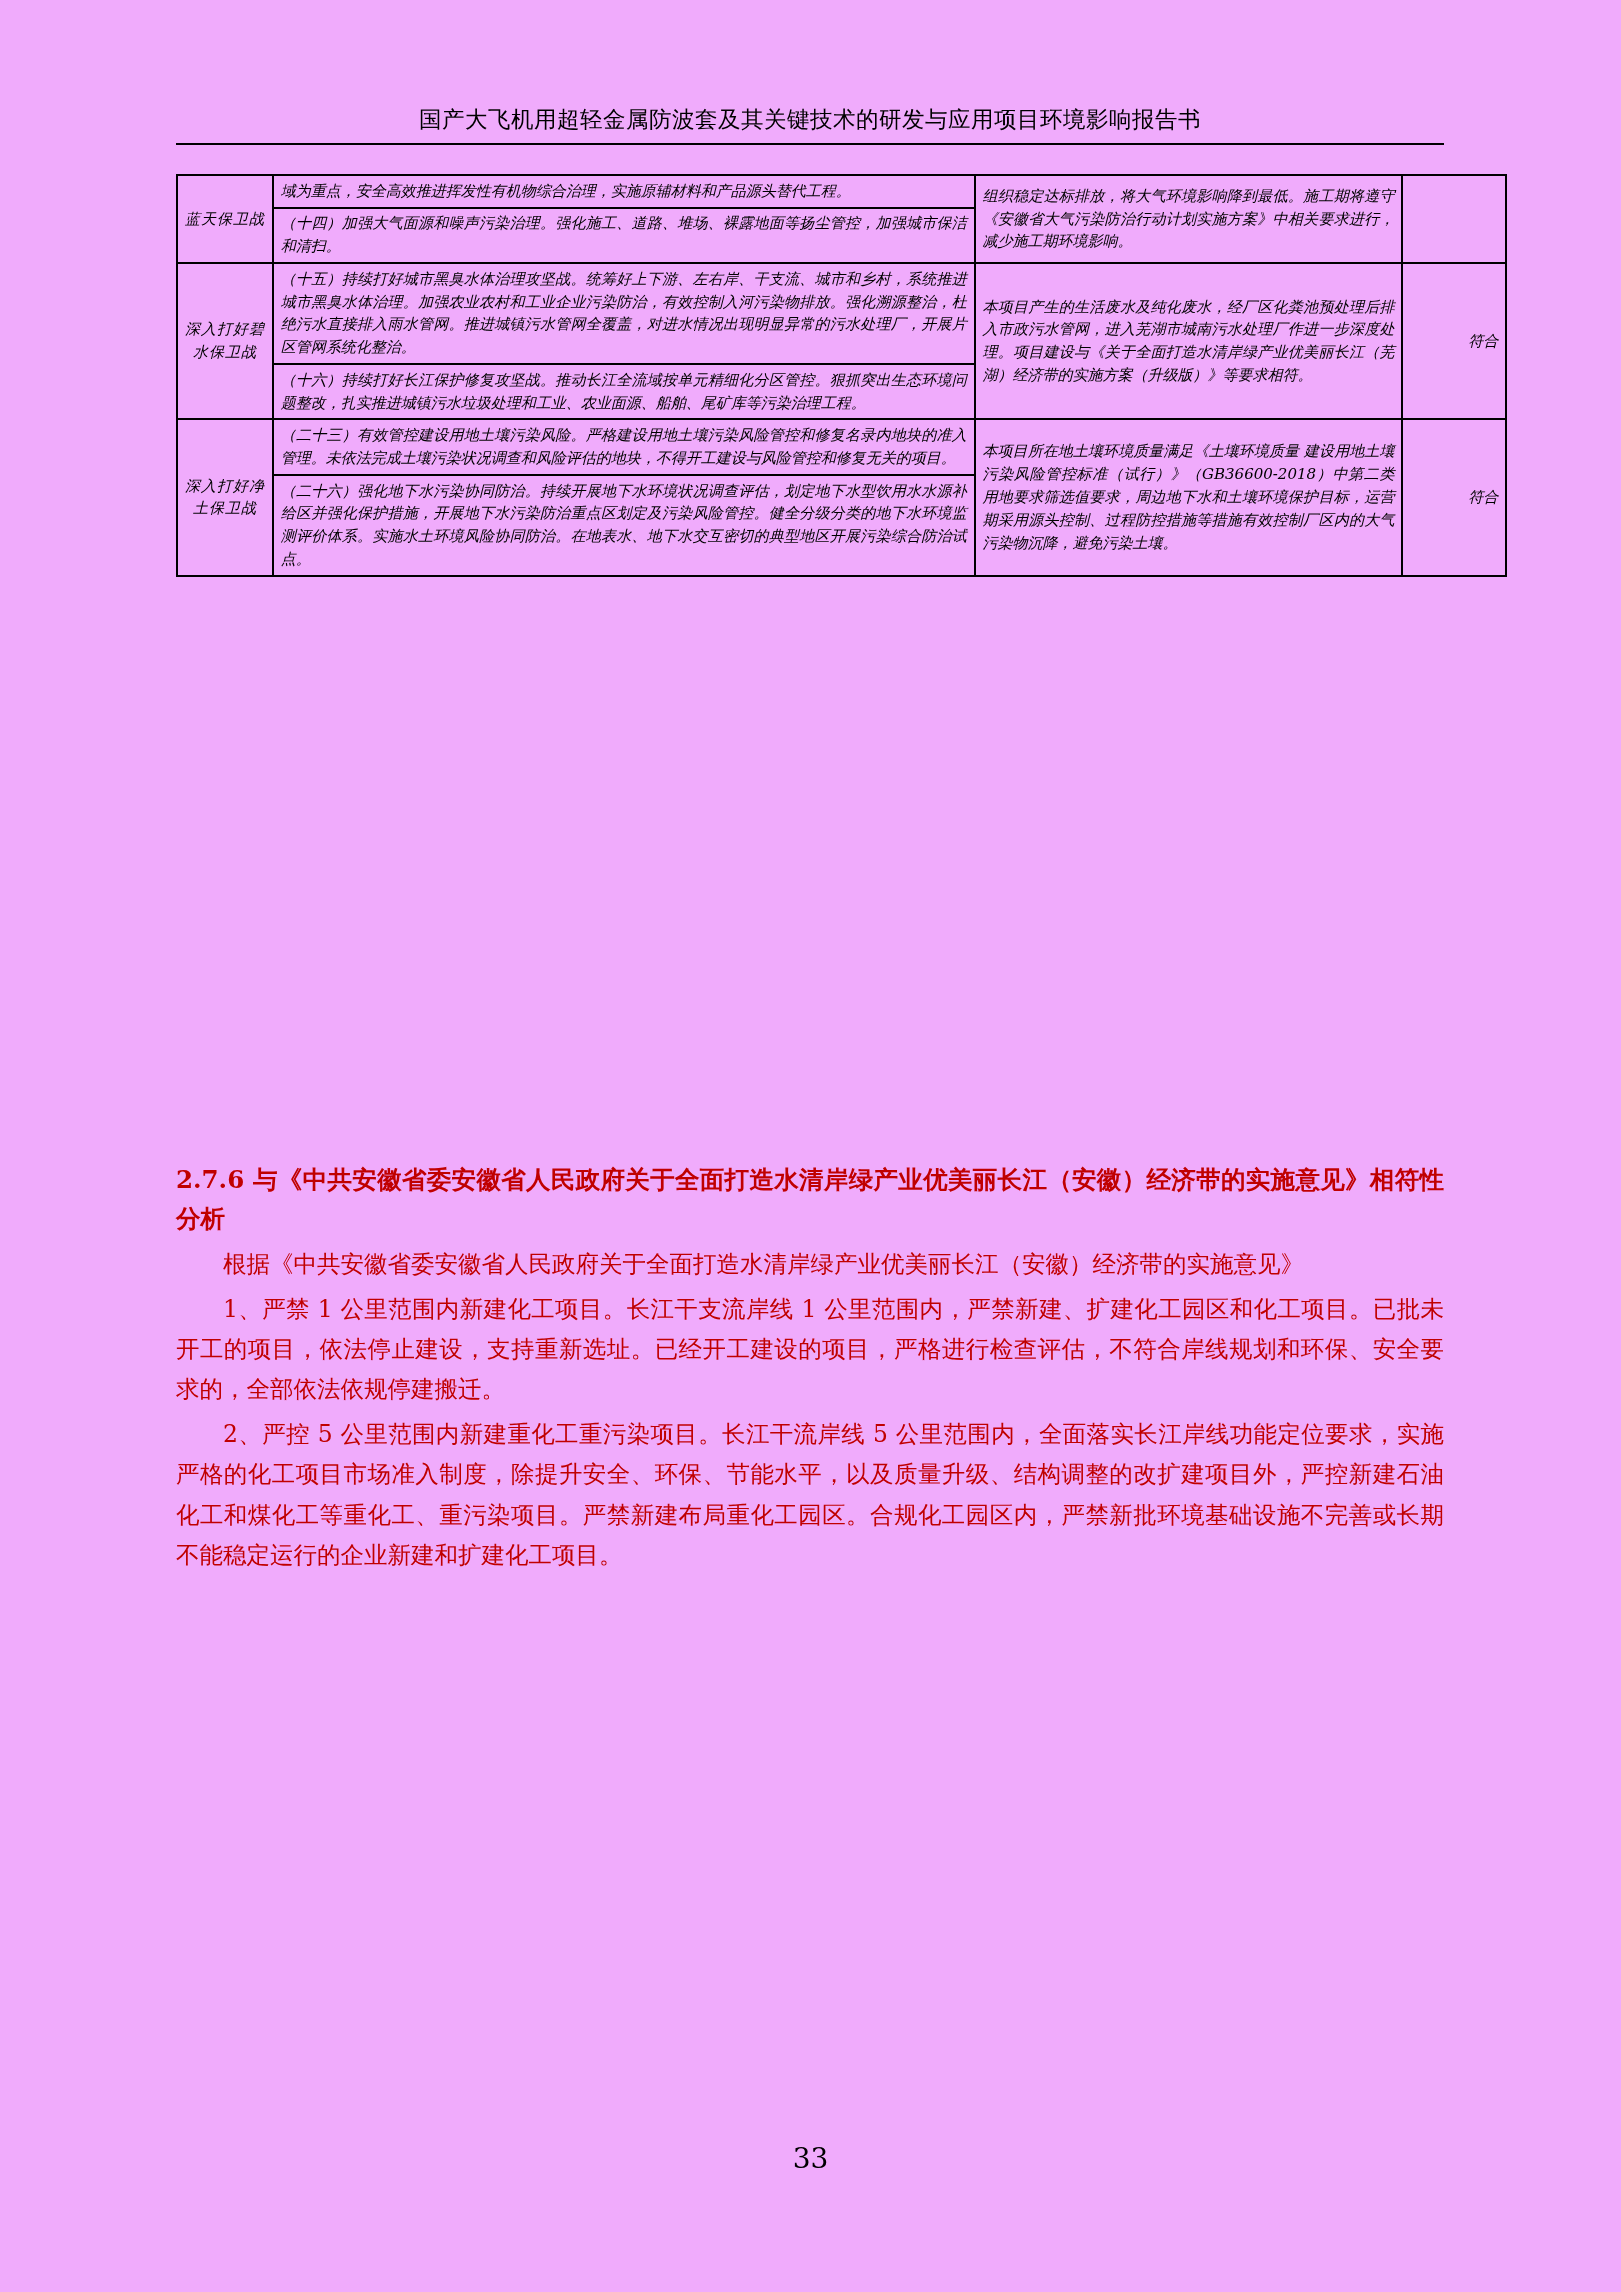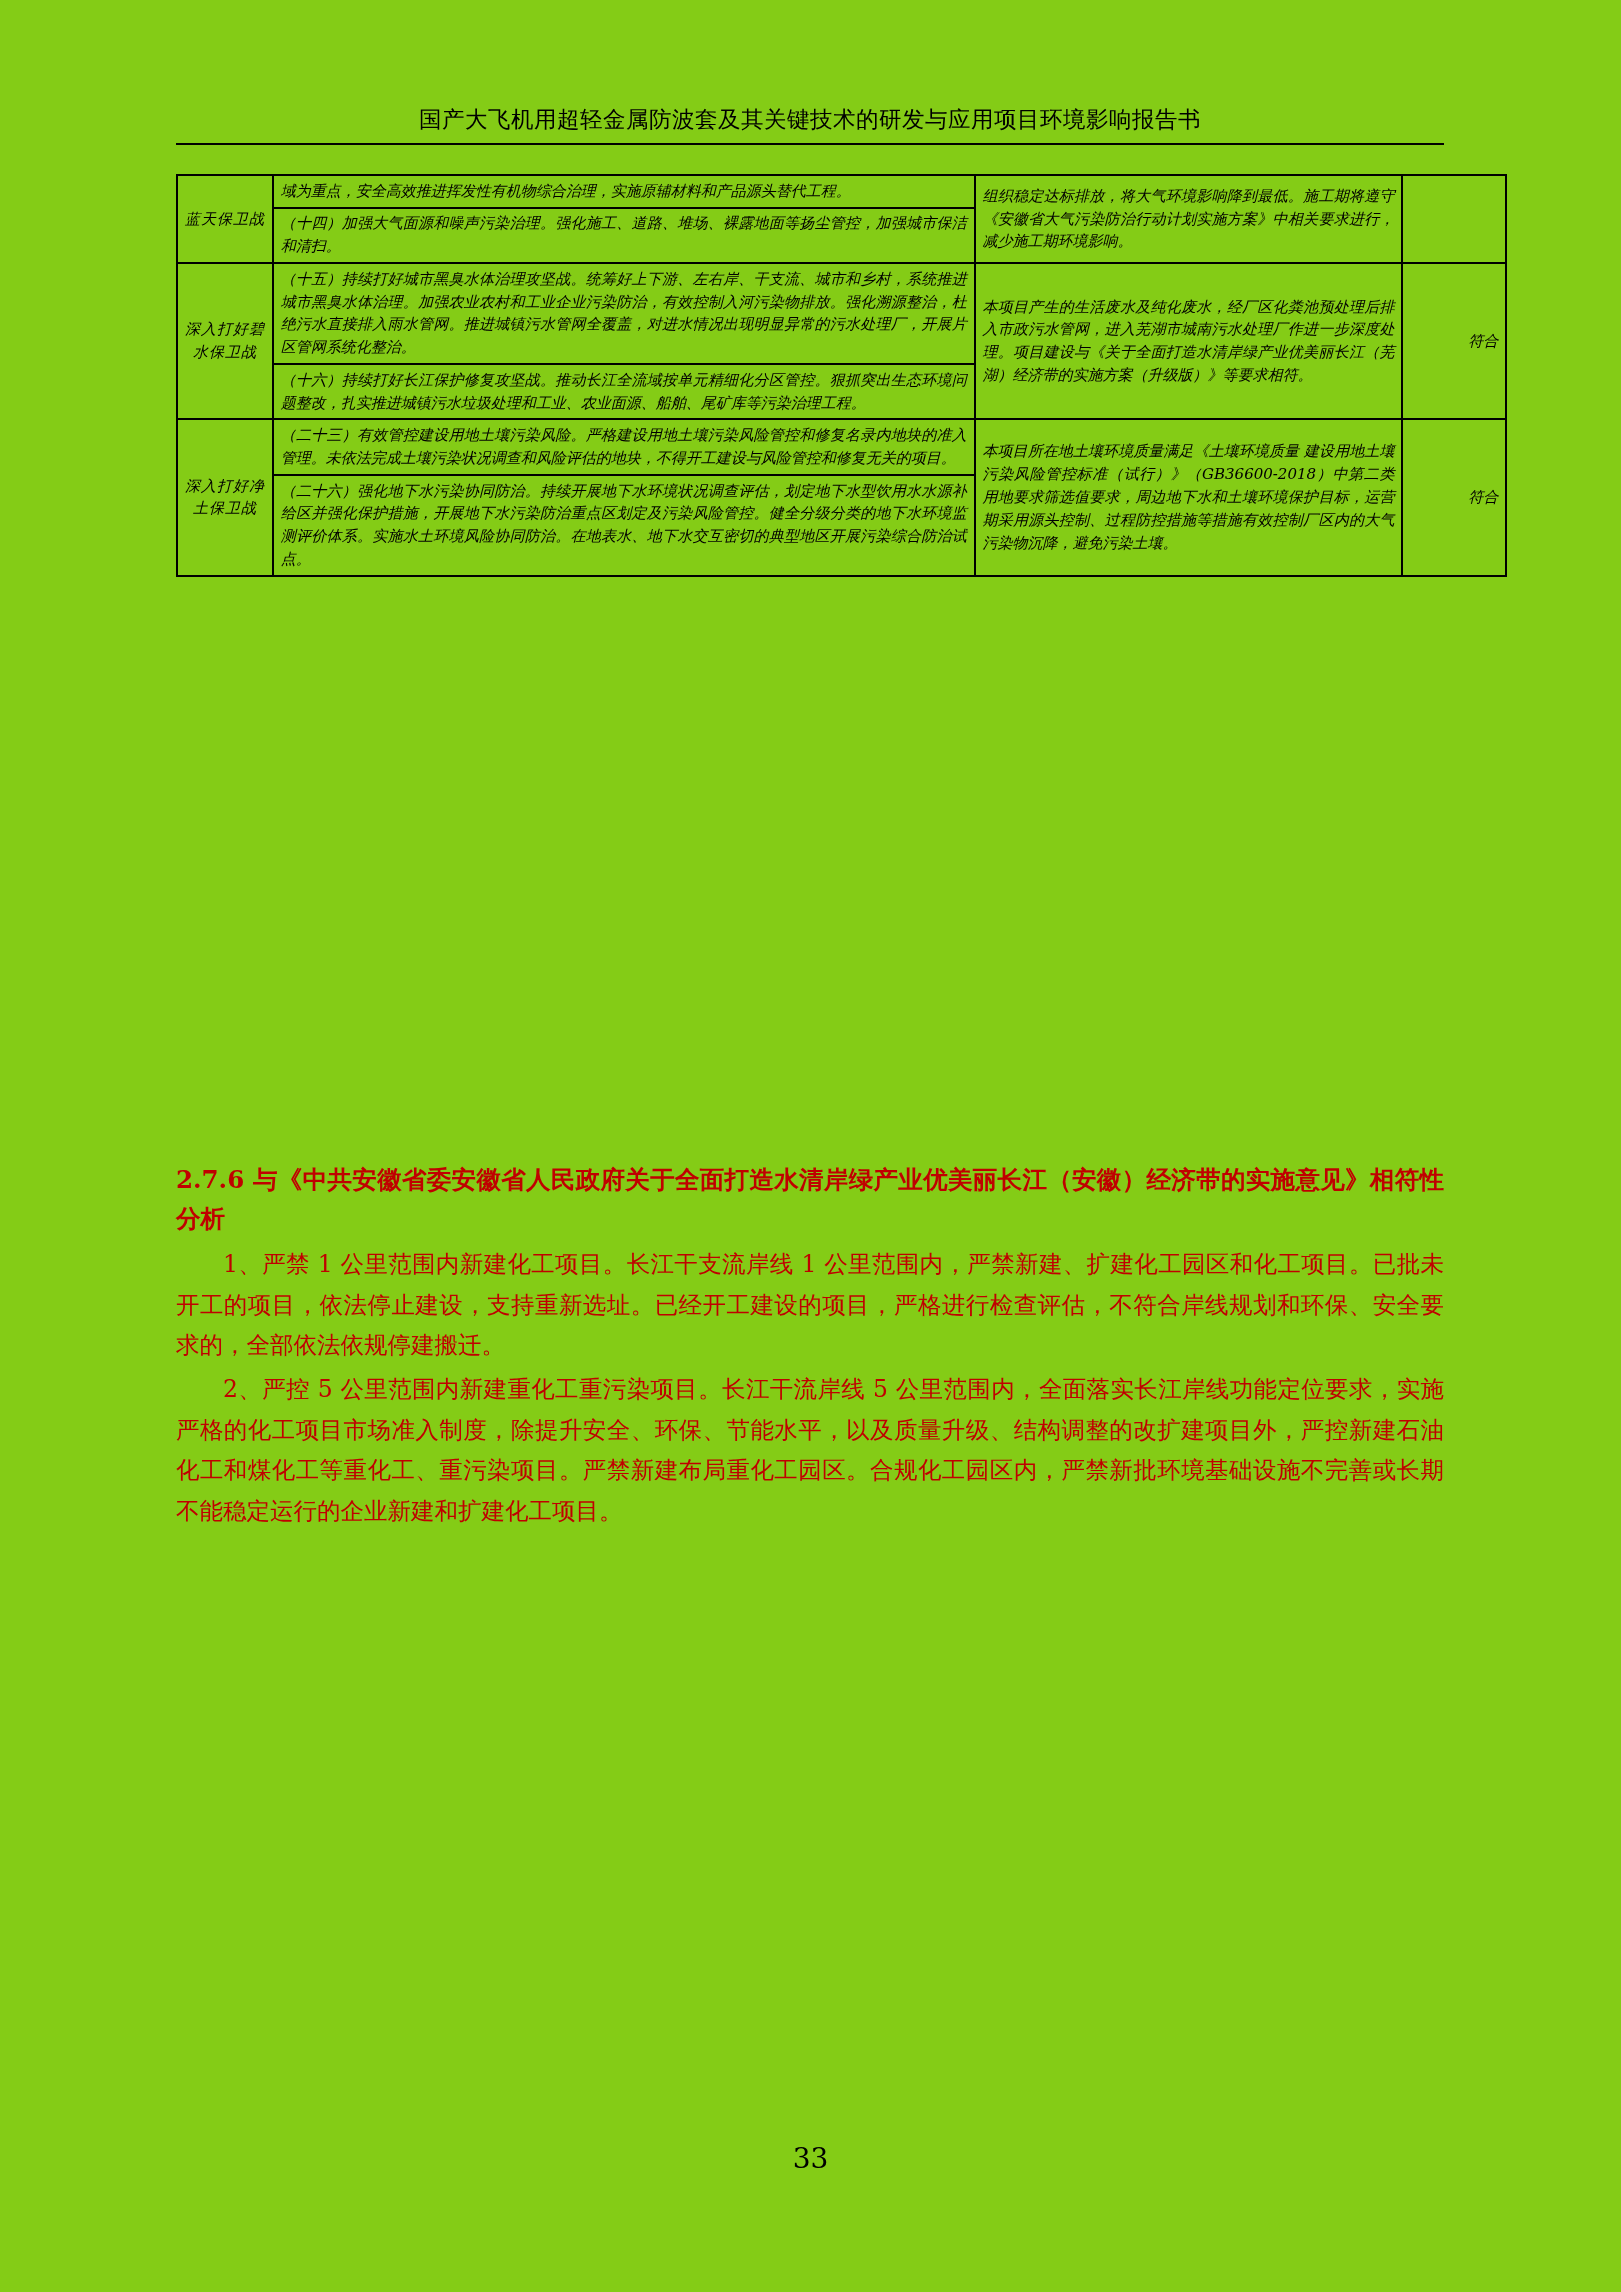--- a/index.html
+++ b/index.html
@@ -4,21 +4,21 @@
 <style>
   html, body {
     margin: 0;
     padding: 0;
     background: #ffffff;
   }
   .page {
     width: 1621px;
     height: 2293px;
     position: relative;
-    background: #84cc16;
+    background: #f0abfc;
     font-family: "DejaVu Sans", sans-serif;
     box-sizing: border-box;
     overflow: hidden;
   }
   .header {
     position: absolute;
     top: 104px;
     left: 176px;
     width: 1268px;
     text-align: center;
@@ -147,20 +147,21 @@
         <td class="col-d" rowspan="2">符合</td>
       </tr>
       <tr>
         <td class="col-b">（二十六）强化地下水污染协同防治。持续开展地下水环境状况调查评估，划定地下水型饮用水水源补给区并强化保护措施，开展地下水污染防治重点区划定及污染风险管控。健全分级分类的地下水环境监测评价体系。实施水土环境风险协同防治。在地表水、地下水交互密切的典型地区开展污染综合防治试点。</td>
       </tr>
     </tbody>
   </table>
 
   <div class="body-area">
     <h3 class="section-title">2.7.6 与《中共安徽省委安徽省人民政府关于全面打造水清岸绿产业优美丽长江（安徽）经济带的实施意见》相符性分析</h3>
+    <p class="para">根据《中共安徽省委安徽省人民政府关于全面打造水清岸绿产业优美丽长江（安徽）经济带的实施意见》</p>
     <p class="para">1、严禁 1 公里范围内新建化工项目。长江干支流岸线 1 公里范围内，严禁新建、扩建化工园区和化工项目。已批未开工的项目，依法停止建设，支持重新选址。已经开工建设的项目，严格进行检查评估，不符合岸线规划和环保、安全要求的，全部依法依规停建搬迁。</p>
     <p class="para">2、严控 5 公里范围内新建重化工重污染项目。长江干流岸线 5 公里范围内，全面落实长江岸线功能定位要求，实施严格的化工项目市场准入制度，除提升安全、环保、节能水平，以及质量升级、结构调整的改扩建项目外，严控新建石油化工和煤化工等重化工、重污染项目。严禁新建布局重化工园区。合规化工园区内，严禁新批环境基础设施不完善或长期不能稳定运行的企业新建和扩建化工项目。</p>
   </div>
 
   <div class="page-number">33</div>
 
 </div>
 
 
 </body></html>

